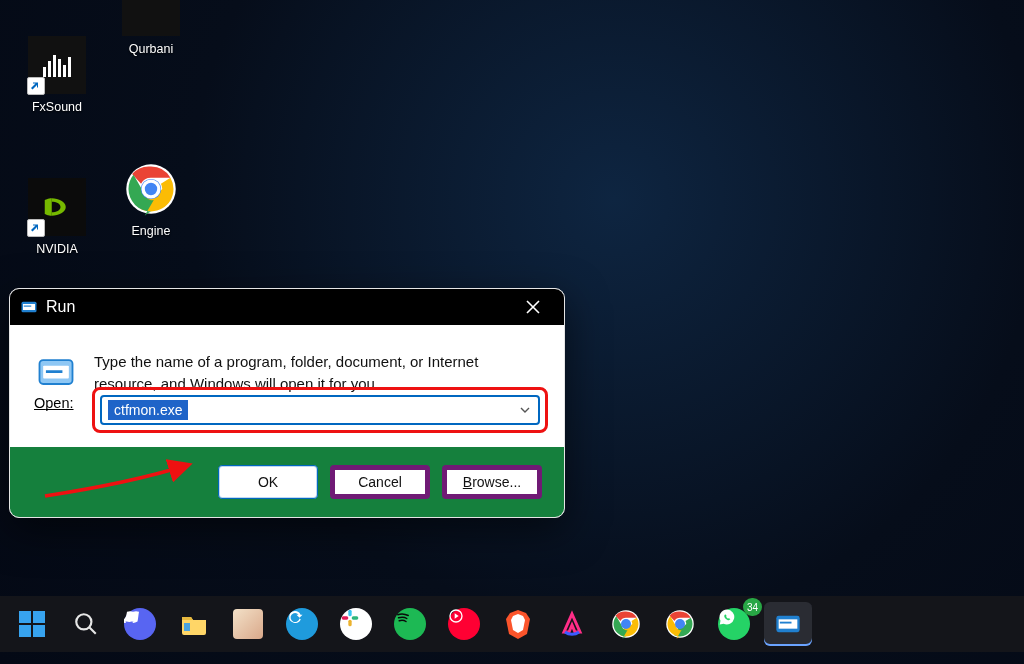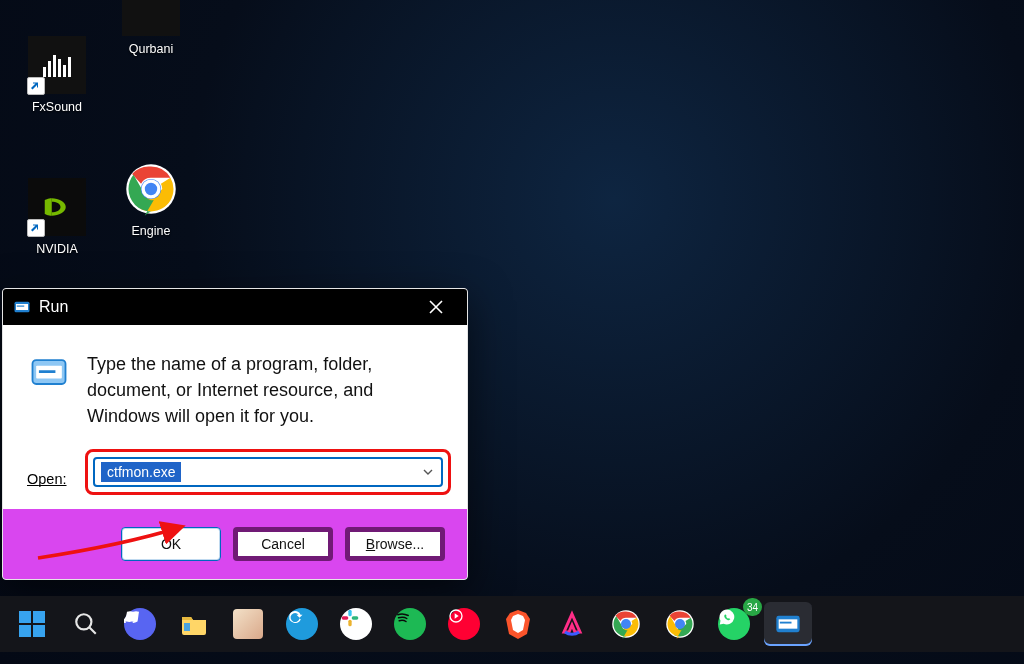--- a/index.html
+++ b/index.html
@@ -9,37 +9,37 @@
   
   .desktop { position: absolute; inset: 0; }
   .d-icon { position: absolute; width: 86px; display: flex; flex-direction: column; align-items: center; color: #fff; font-size: 12.5px; text-shadow: 0 1px 2px #000; }
   .d-icon .tile { width: 58px; height: 58px; background: #111; display: flex; align-items: center; justify-content: center; position: relative; }
   .d-icon .tile.nv { background: #0b0b0b; }
   .d-icon .link-ovr { position: absolute; bottom: -1px; left: -1px; width: 18px; height: 18px; background: #fff; border: 1px solid #bbb; border-radius: 2px; display: flex; align-items: center; justify-content: center; }
   .d-icon .link-ovr svg { width: 12px; height: 12px; }
   .d-icon .lbl { margin-top: 6px; }
 
   
-  .run-dialog { position: absolute; left: 2px; top: 288px; width: 466px; background: #fff; border: 1px solid #e5e5e5; border-radius: 4px; box-shadow: 0 12px 40px rgba(0,0,0,.55); overflow: hidden; }
+  .run-dialog { position: absolute; left: 9px; top: 288px; width: 556px; background: #fff; border: 1px solid #e5e5e5; border-radius: 10px; box-shadow: 0 12px 40px rgba(0,0,0,.55); overflow: hidden; }
   .run-title { height: 36px; background: #000; color: #fff; display: flex; align-items: center; padding: 0 10px; }
   .run-title .ti { display: flex; align-items: center; }
   .run-title .ti svg { margin-right: 8px; }
   .run-title .close { margin-left: auto; width: 42px; height: 28px; display: flex; align-items: center; justify-content: center; border-radius: 4px; }
   .run-body { padding: 26px 24px 22px 24px; background: #fff; }
   .run-row1 { display: flex; align-items: flex-start; }
   .run-row1 .rico { width: 44px; height: 44px; margin-right: 16px; flex: 0 0 auto; }
-  .run-row1 .desc { font-size: 18px; color: #111; line-height: 1.45; }
-  .run-row2 { display: flex; align-items: flex-end; margin-top: 28px; }
+  .run-row1 .desc { font-size: 15px; color: #111; line-height: 1.45; }
+  .run-row2 { display: flex; align-items: flex-start; }
   .run-row2 .olabel { font-size: 14.5px; text-decoration: underline; text-decoration-skip-ink: none; margin-right: 18px; width: 48px; }
   .combo-wrap { flex: 1; position: relative; }
   .combo-highlight { position: absolute; inset: -8px; border: 3px solid #e11; border-radius: 8px; pointer-events: none; }
   .combo { width: 100%; height: 30px; border: 2px solid #0067c0; border-radius: 4px; display: flex; align-items: center; padding: 0 30px 0 6px; position: relative; background: #fff; }
   .combo .sel { background: #1f64c8; color: #fff; padding: 0 6px; font-size: 14px; line-height: 20px; }
   .combo .chev { position: absolute; right: 6px; top: 50%; transform: translateY(-50%); }
-  .run-foot { background: #d946ef; padding: 18px 22px; display: flex; justify-content: flex-end; gap: 12px; position: relative; }
+  .run-foot { background: #15803d; padding: 18px 22px; display: flex; justify-content: flex-end; gap: 12px; position: relative; }
   .btn { min-width: 100px; height: 34px; background: #fff; border: 5px solid #701a75; border-radius: 4px; font-size: 14px; display: inline-flex; align-items: center; justify-content: center; cursor: pointer; color: #111; }
   .btn.primary { border: 1.5px solid #0067c0; box-shadow: inset 0 0 0 1px rgba(0,103,192,.25); }
   .btn .ul { text-decoration: underline; text-decoration-skip-ink: none; }
 
   
   .arrow { position: absolute; pointer-events: none; }
 
   
   .taskbar { position: absolute; left: 0; right: 0; bottom: 12px; height: 56px; background: #14151a; display: flex; align-items: center; padding: 0 8px; gap: 6px; }
   .tb-btn { width: 48px; height: 44px; border-radius: 6px; display: flex; align-items: center; justify-content: center; }

